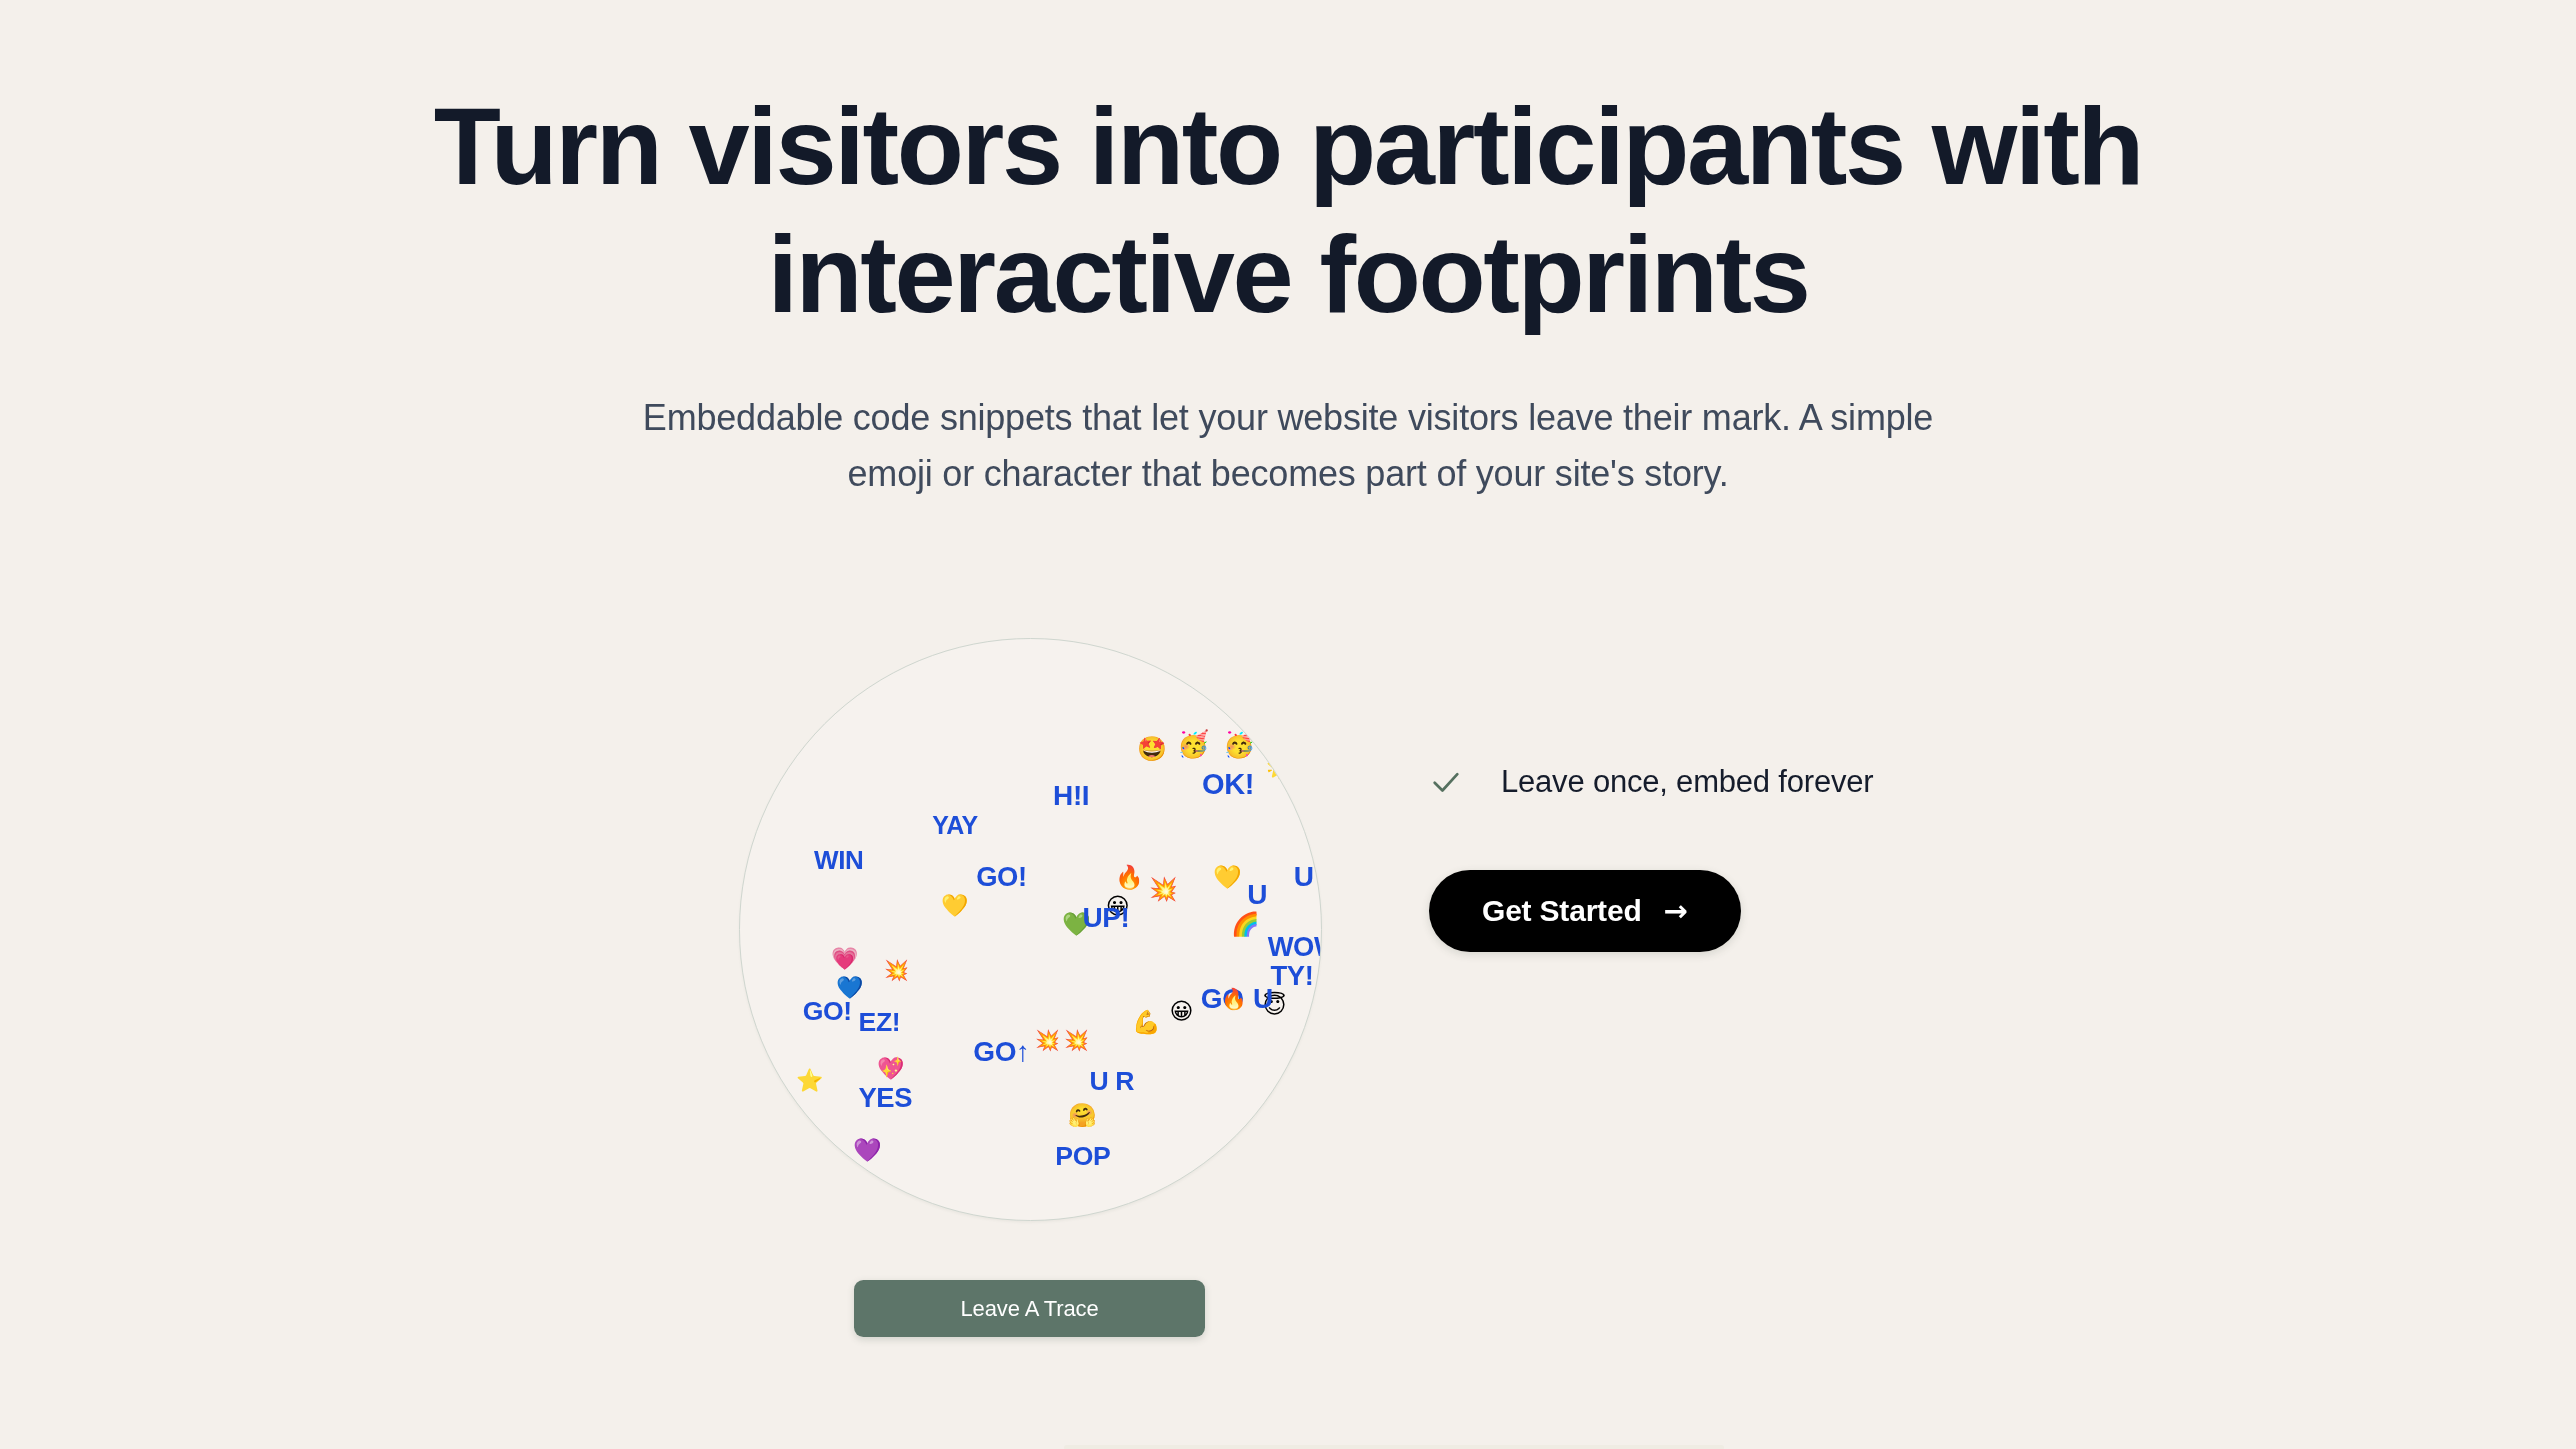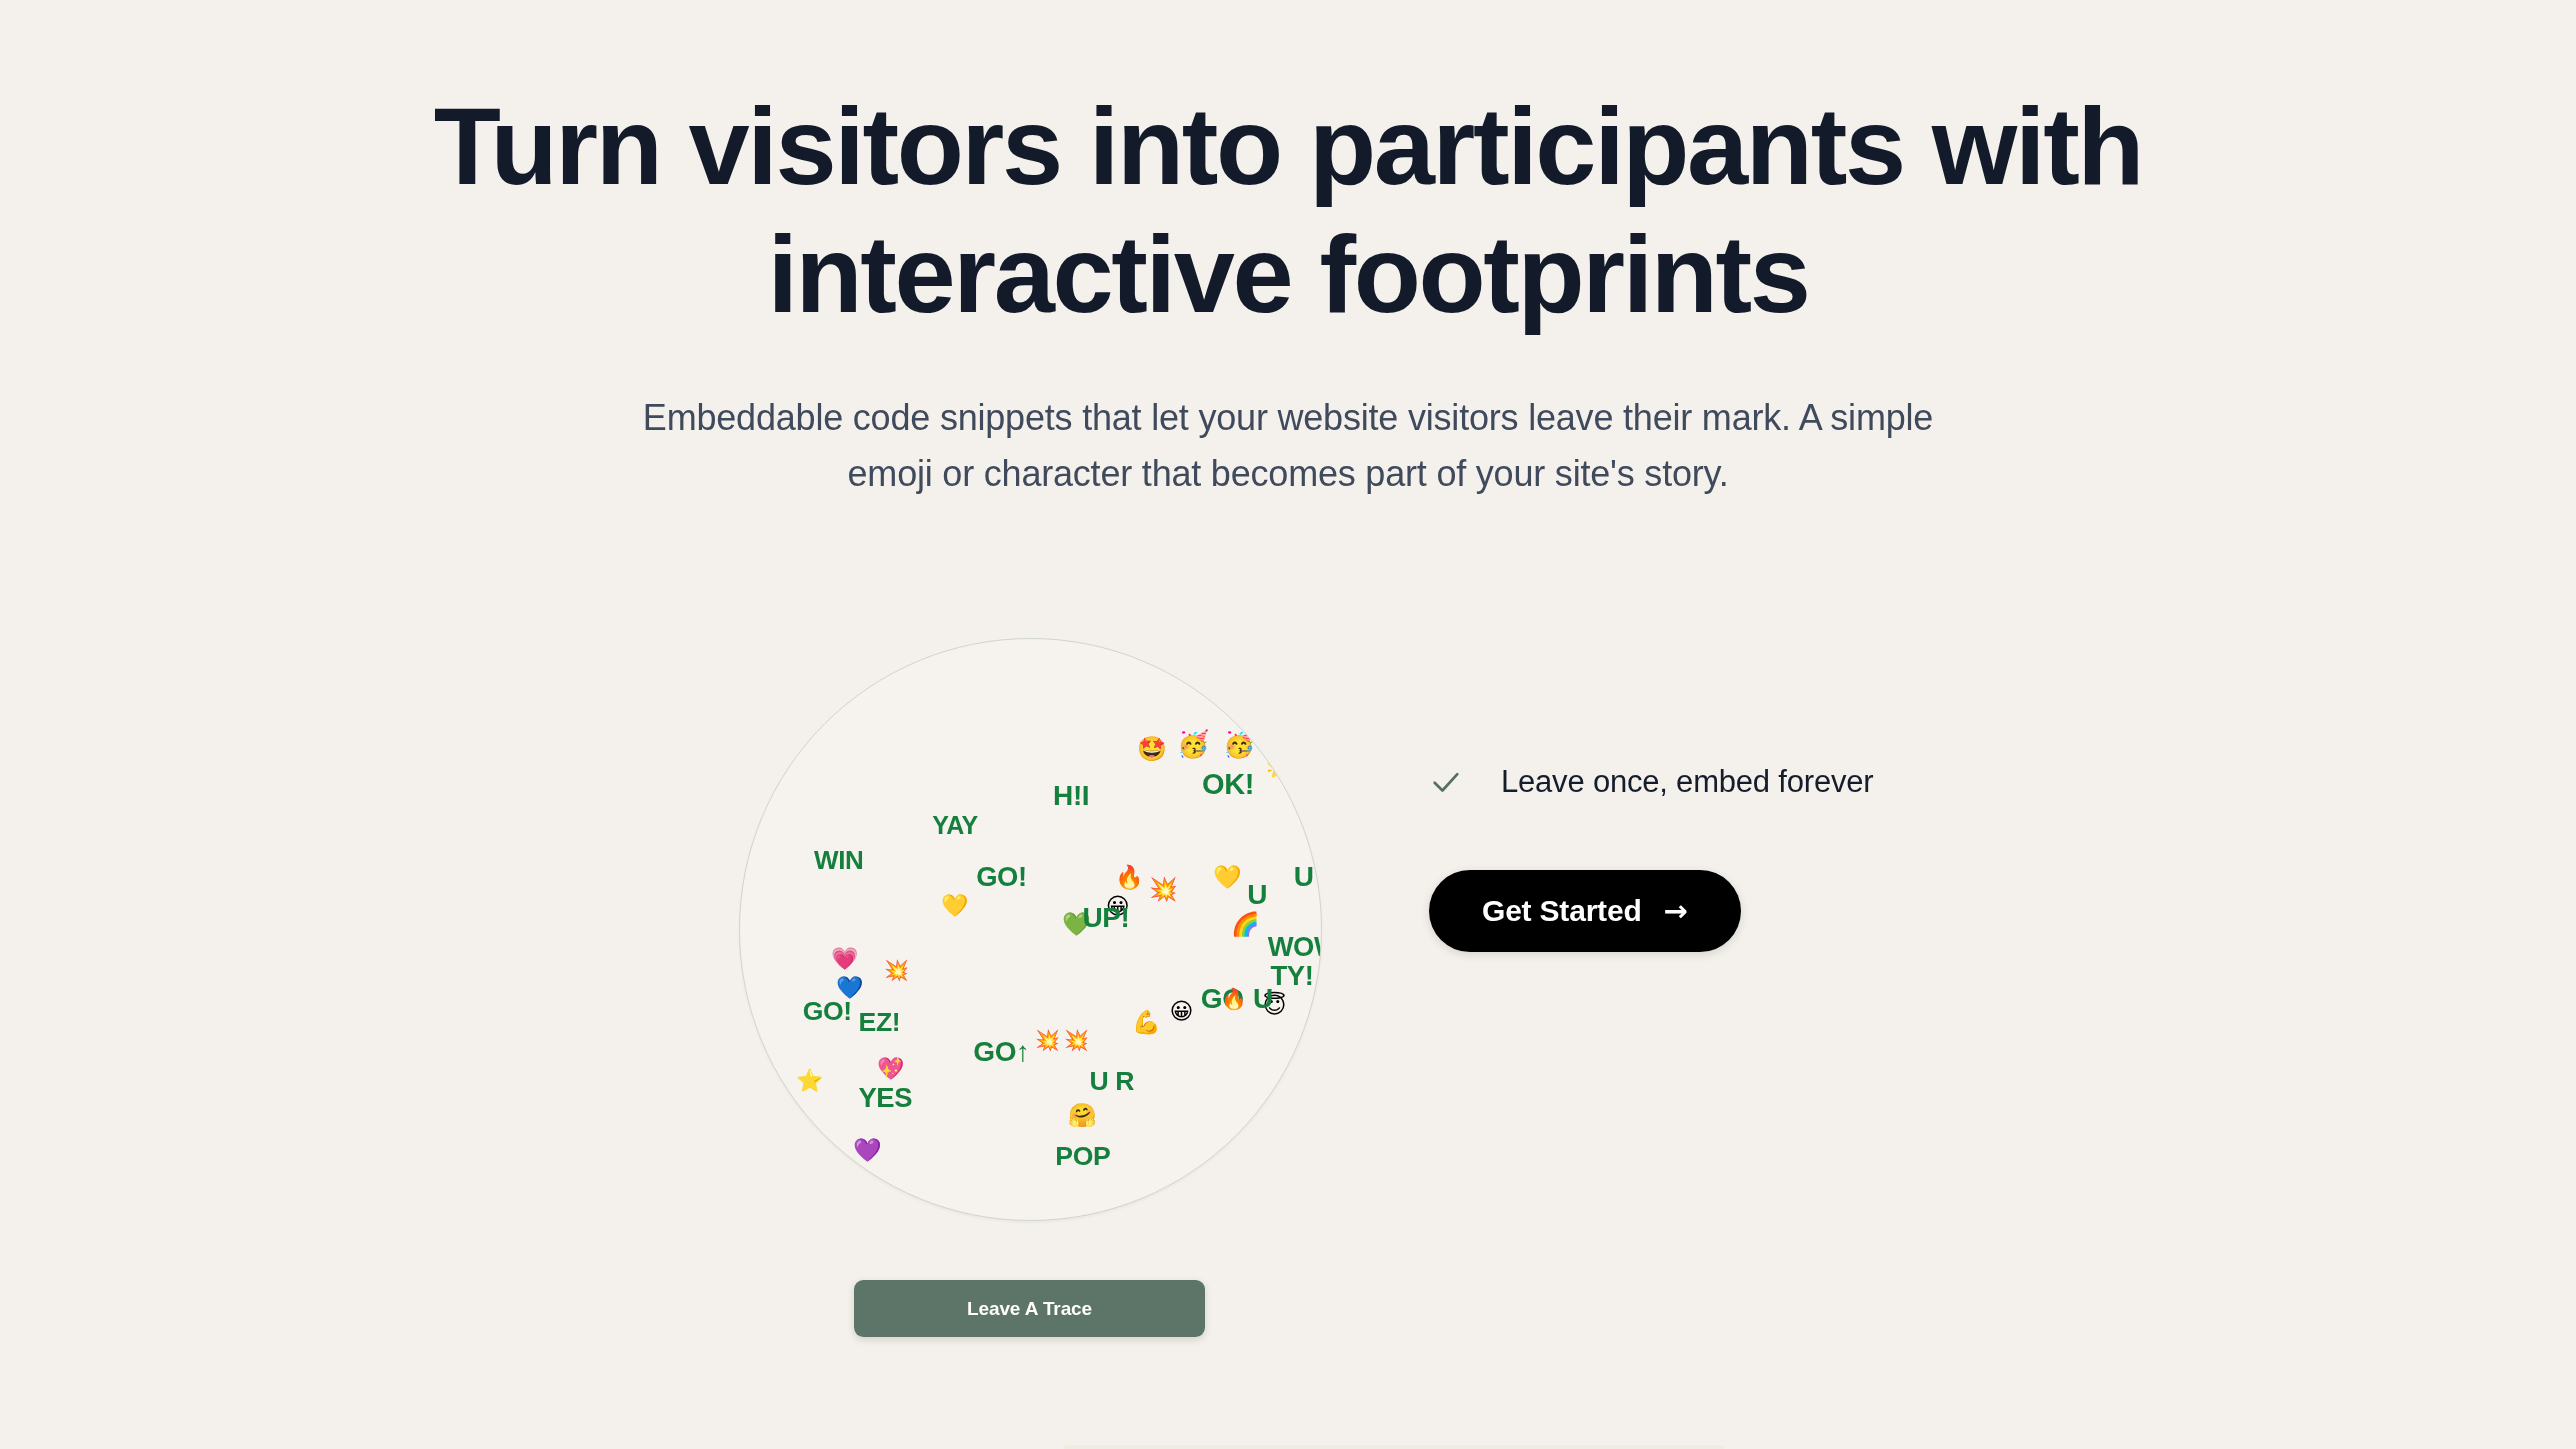--- a/index.html
+++ b/index.html
@@ -75,21 +75,21 @@
   .token {
     position: absolute;
     white-space: nowrap;
     line-height: 1;
     transform: translate(-50%, -50%);
   }
 
   .token.word {
     font-family: "Liberation Sans", sans-serif;
     font-weight: 700;
-    color: #15803d;
+    color: #1d4ed8;
     letter-spacing: -0.4px;
   }
 
   .token.emo {
     font-family: "DejaVu Sans", sans-serif;
   }
 
   
   .right-col {
     position: absolute;
@@ -154,22 +154,22 @@
     position: absolute;
     left: 854px;
     top: 1280px;
     width: 351px;
     height: 57px;
     border: none;
     border-radius: 9.4px;
     background: #5d7569;
     color: #ffffff;
     font-family: "Liberation Sans", sans-serif;
-    font-size: 19px;
-    font-weight: 700;
+    font-size: 22px;
+    font-weight: 400;
     letter-spacing: -0.1px;
     cursor: pointer;
     box-shadow: 0 2.6px 7.7px rgba(60,75,65,0.17);
   }
 
   .bottom-band {
     position: absolute;
     left: 1064px;
     top: 1445px;
     width: 660px;

